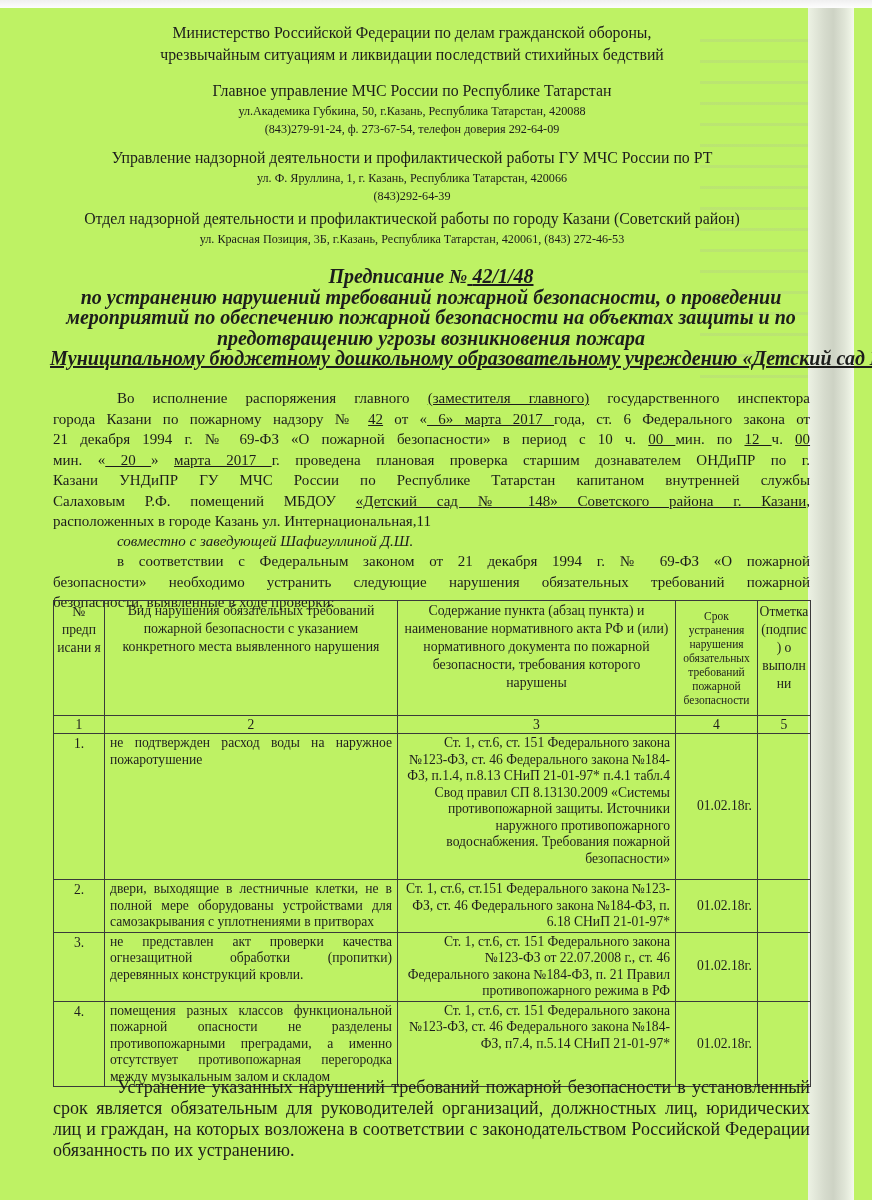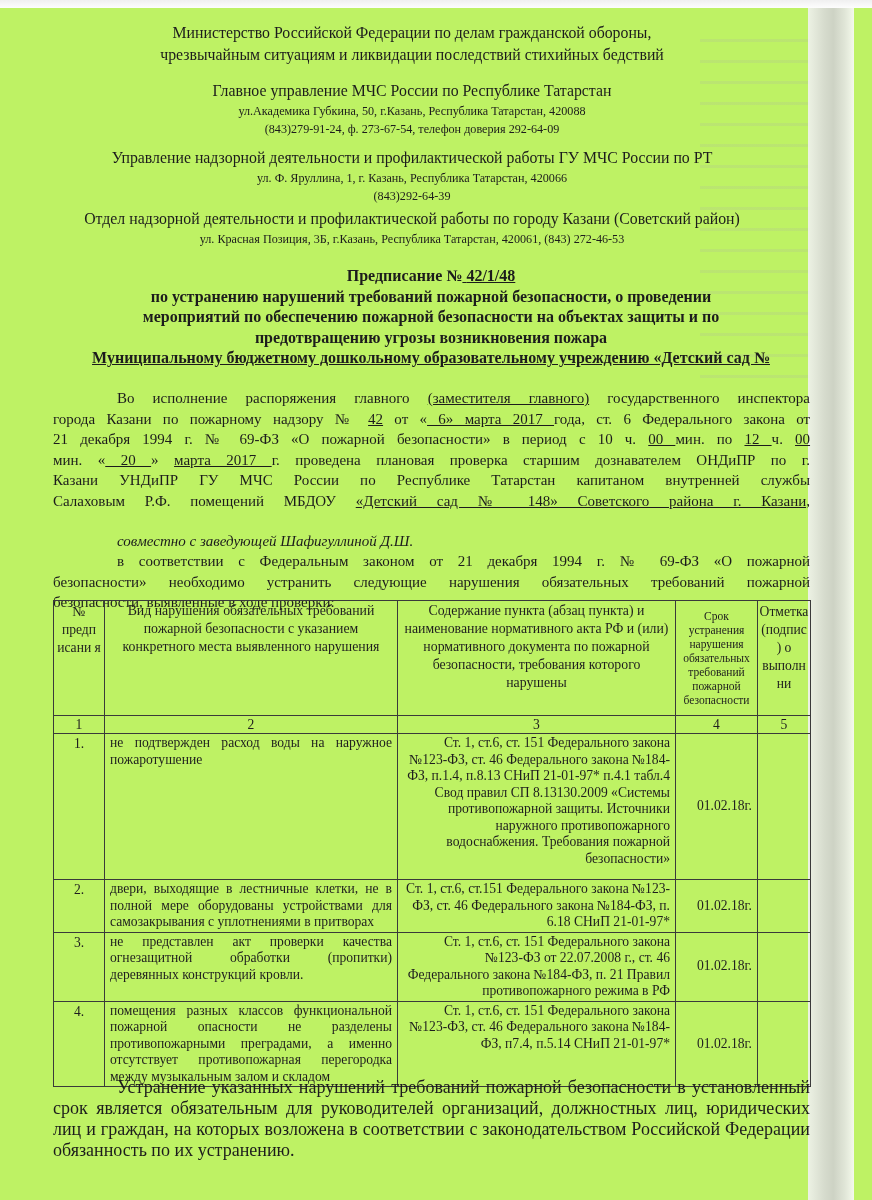--- a/index.html
+++ b/index.html
@@ -29,21 +29,21 @@
   }
   .header { position: absolute; left: 0; width: 872px; text-align: center; }
   .h-line { font-size: 17px; line-height: 22px; white-space: nowrap; transform: scaleX(0.93); transform-origin: center; }
   .h-small { font-size: 13.5px; line-height: 18px; white-space: nowrap; transform: scaleX(0.9); transform-origin: center; }
   .block1 { top: 22px; left: -24px; }
   .block2 { top: 80px; left: -24px; }
   .block3 { top: 147px; left: -24px; }
   .block4 { top: 208px; left: -24px; }
 
   .title-block { position: absolute; top: 266px; left: 50px; width: 762px; text-align: center; font-weight: bold; }
-  .title-line { font-size: 16px; line-height: 20.5px; white-space: nowrap; }
+  .title-line { font-size: 20px; line-height: 20.5px; white-space: nowrap; font-style: italic; }
   .u { text-decoration: underline; }
 
   .body-text { position: absolute; left: 53px; width: 757px; font-size: 15px; line-height: 20.5px; text-align: justify; }
   .p1 { top: 388px; }
   .indent { text-indent: 64px; }
   .line { display: block; text-align: justify; text-align-last: justify; white-space: nowrap; }
   .line.last { text-align-last: left; }
   .p2 { top: 531px; font-style: italic; }
   .p3 { top: 551px; }
 
@@ -103,20 +103,21 @@
     <div class="title-line u">Муниципальному бюджетному дошкольному образовательному учреждению «Детский сад №</div>
   </div>
 
   <div class="body-text p1" id="intro">
       <span class="line" style="padding-left: 64px;"><span>Во исполнение распоряжения главного </span><span class="u">(заместителя главного)</span><span> государственного инспектора</span></span>
       <span class="line"><span>города Казани по пожарному надзору № </span><span class="u">42</span><span> от «</span><span class="u"> 6»  марта 2017 </span><span> года, ст. 6 Федерального закона от</span></span>
       <span class="line"><span>21 декабря 1994 г. № 69-ФЗ «О пожарной безопасности» в период с  10 ч. </span><span class="u"> 00 </span><span> мин. по </span><span class="u"> 12 </span><span> ч. </span><span class="u"> 00 </span></span>
       <span class="line"><span>мин. «</span><span class="u"> 20 </span><span>» </span><span class="u">марта 2017 </span><span> г. проведена плановая проверка старшим дознавателем ОНДиПР по г.</span></span>
       <span class="line"><span>Казани УНДиПР ГУ МЧС России по Республике Татарстан капитаном внутренней службы</span></span>
       <span class="line"><span>Салаховым Р.Ф. помещений МБДОУ </span><span class="u">«Детский сад № 148» Советского района г. Казани,</span></span>
+      <span class="line last"><span>расположенных в городе Казань ул. Интернациональная,11</span></span>
     </div>
 
   <div class="body-text p2">
     <span style="padding-left:64px">совместно с заведующей Шафигуллиной Д.Ш.</span>
   </div>
 
   <div class="body-text p3">
     <span class="line" style="padding-left:64px"> в соответствии с Федеральным законом от 21 декабря 1994 г. № 69-ФЗ «О пожарной</span>
     <span class="line">безопасности» необходимо устранить следующие нарушения обязательных требований пожарной</span>
     <span class="line last">безопасности, выявленные в ходе проверки:</span>

